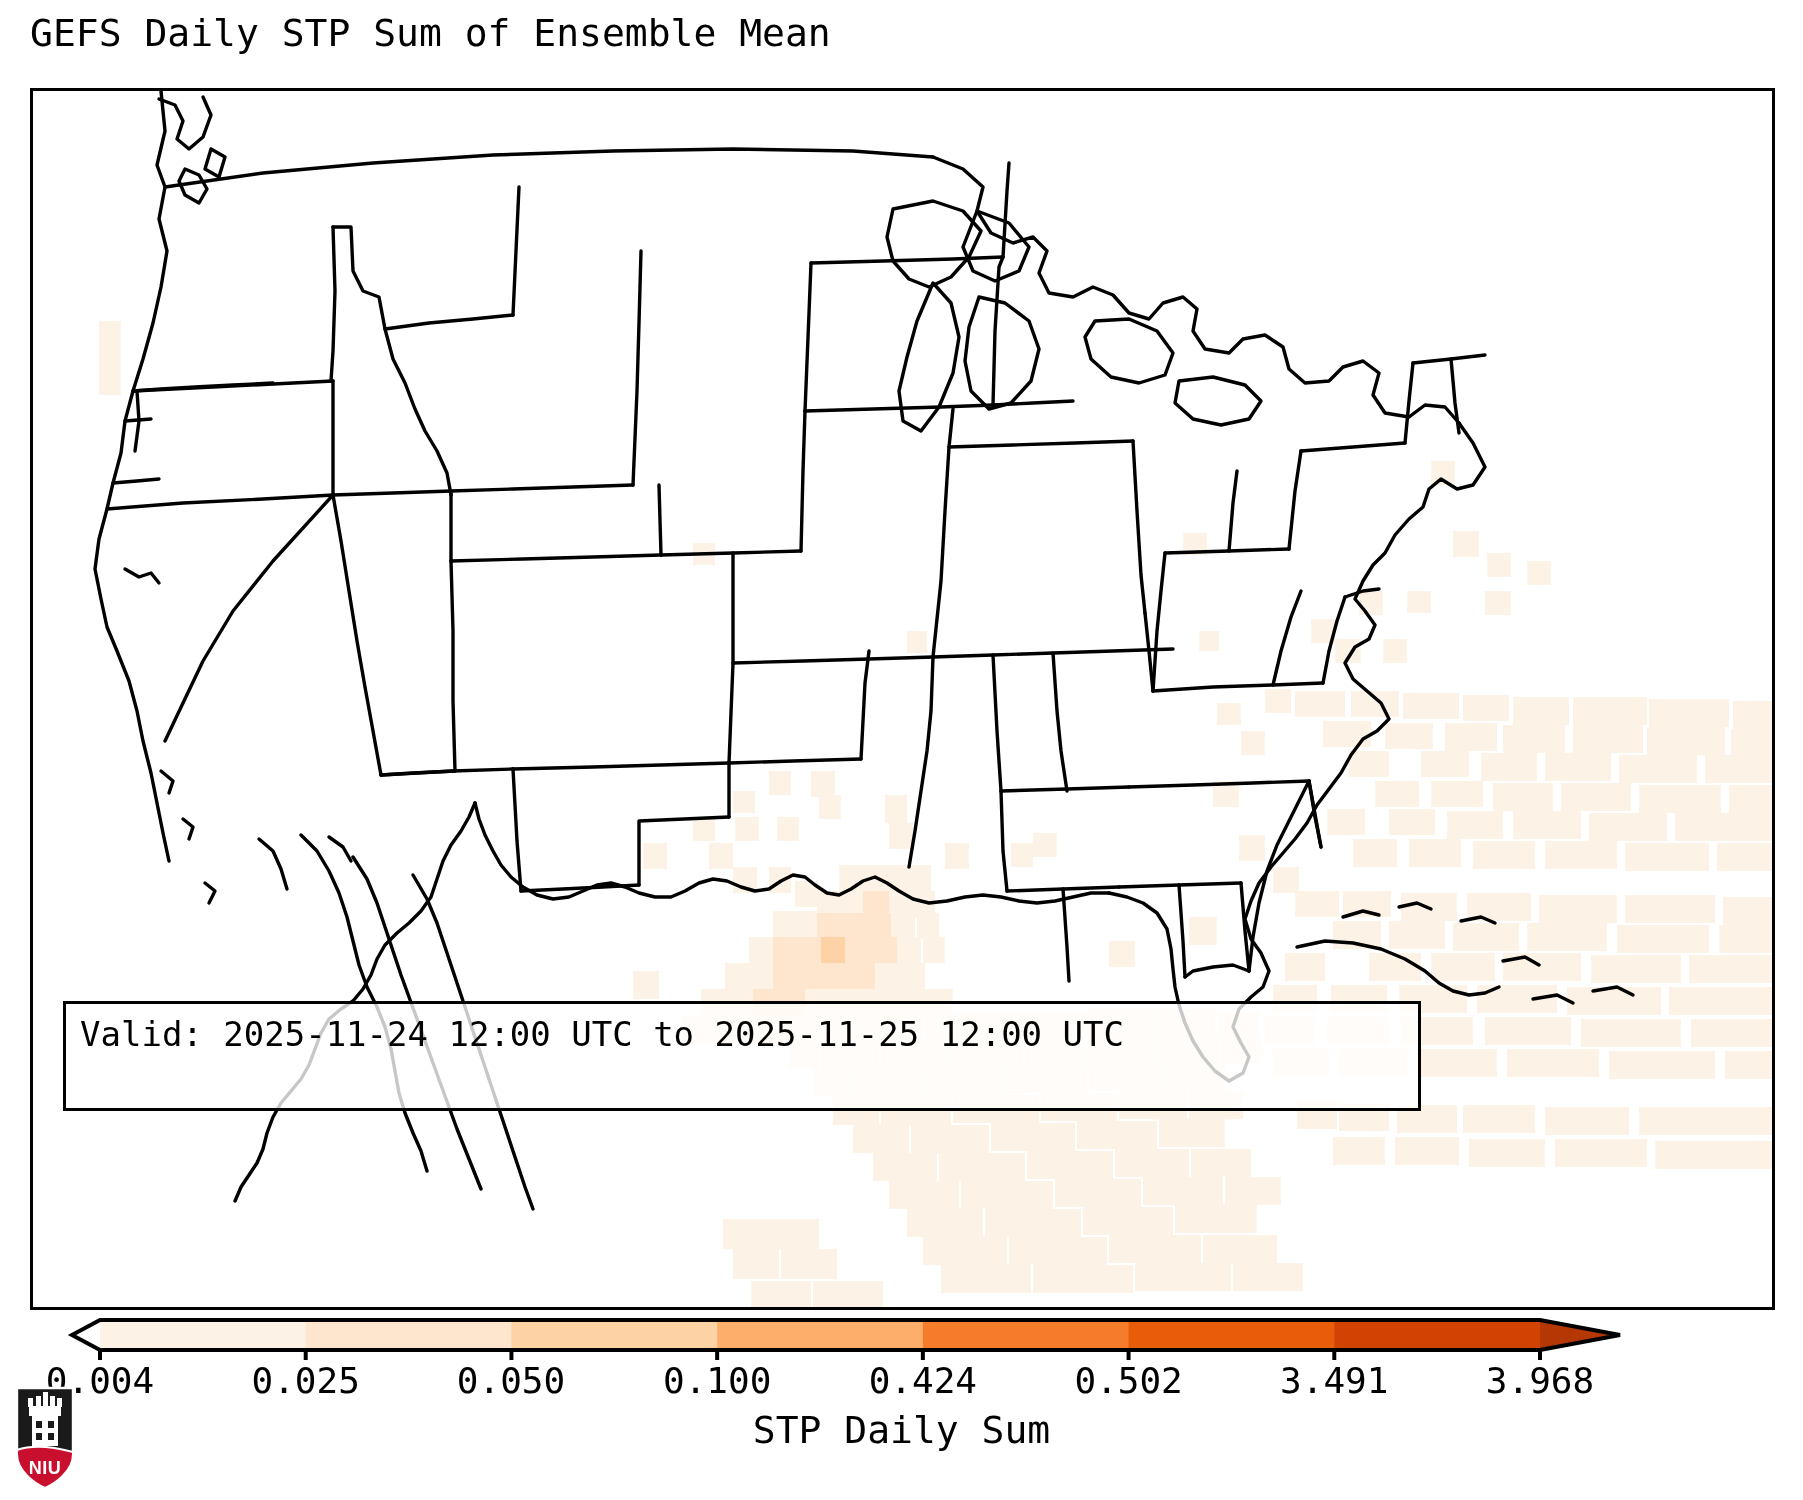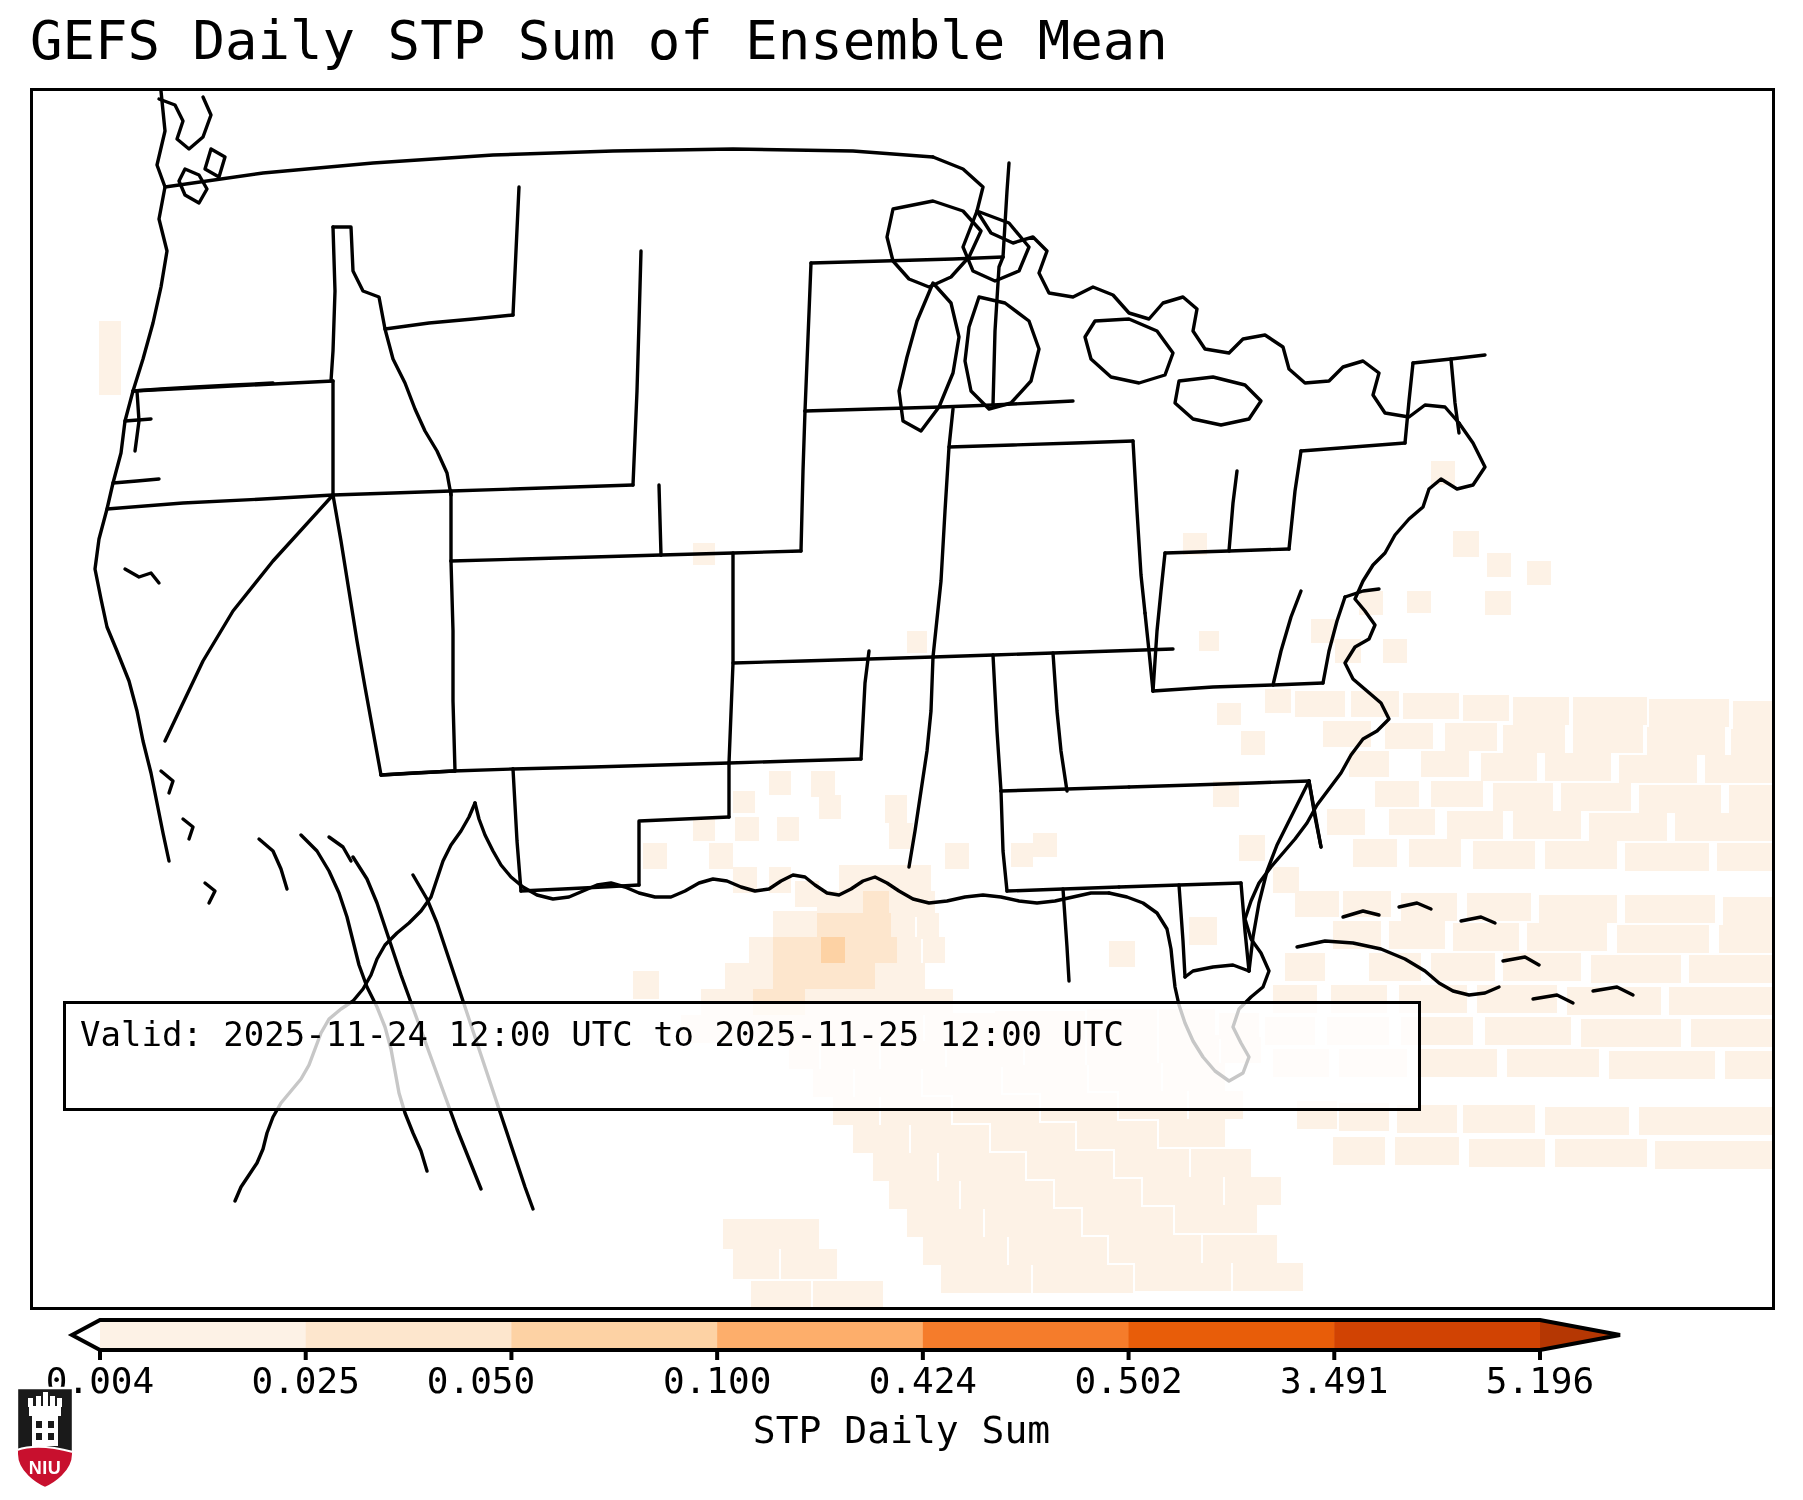--- a/index.html
+++ b/index.html
@@ -2,21 +2,21 @@
 <html><head>
 <meta charset="utf-8">
 <style>
   html,body{margin:0;padding:0;background:#ffffff;}
   body{width:1803px;height:1500px;position:relative;overflow:hidden;
        font-family:"DejaVu Sans Mono","Liberation Mono",monospace;}
 
   
   #title{
     position:absolute; left:30px; top:14px;
-    font-size:54px; letter-spacing:0px; color:#000;
+    font-size:38px; letter-spacing:0px; color:#000;
     white-space:pre; line-height:1.0;
   }
 
   
   #map-frame{
     position:absolute; left:30px; top:88px;
     width:1745px; height:1222px;
     border:3px solid #000; box-sizing:border-box;
     background:#ffffff; overflow:hidden;
   }
@@ -515,26 +515,26 @@
         <line x1="1128.5714285714287" y1="34" x2="1128.5714285714287" y2="44"></line>
         <line x1="1334.2857142857142" y1="34" x2="1334.2857142857142" y2="44"></line>
         <line x1="1540" y1="34" x2="1540" y2="44"></line>
       </g>
   </svg>
 </div>
 
 <div id="cbar-ticklabels">
     <div class="tick-label" style="left: 100px;">0.004</div>
     <div class="tick-label" style="left: 305.714px;">0.025</div>
-    <div class="tick-label" style="left: 481px;">0.050</div>
+    <div class="tick-label" style="left: 511px;">0.050</div>
     <div class="tick-label" style="left: 717.143px;">0.100</div>
     <div class="tick-label" style="left: 922.857px;">0.424</div>
     <div class="tick-label" style="left: 1128.57px;">0.502</div>
     <div class="tick-label" style="left: 1334.29px;">3.491</div>
-    <div class="tick-label" style="left: 1540px;">5.196</div>
+    <div class="tick-label" style="left: 1540px;">3.968</div>
   </div>
 
 <div id="cbar-title">STP Daily Sum</div>
 
 <svg id="niu-logo" viewBox="0 0 62 104">
   <path d="M3,2 H59 V68 C59,86 40,98 31,102 C22,98 3,86 3,68 Z" fill="#1a1a1a" stroke="#ffffff" stroke-width="2.4"></path>
   <g fill="#ffffff">
     <rect x="15" y="20" width="32" height="10"></rect>
     <rect x="14" y="12" width="5" height="9"></rect>
     <rect x="22" y="10" width="5" height="11"></rect>

